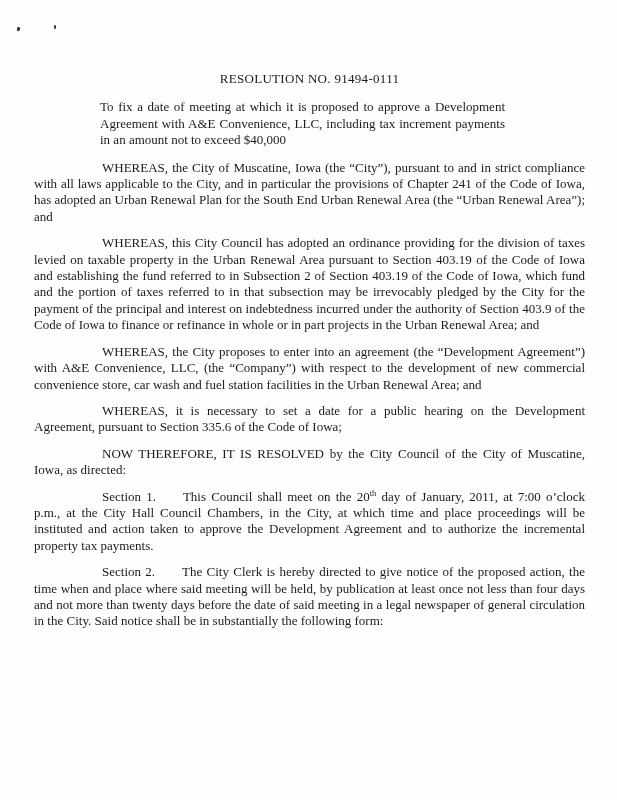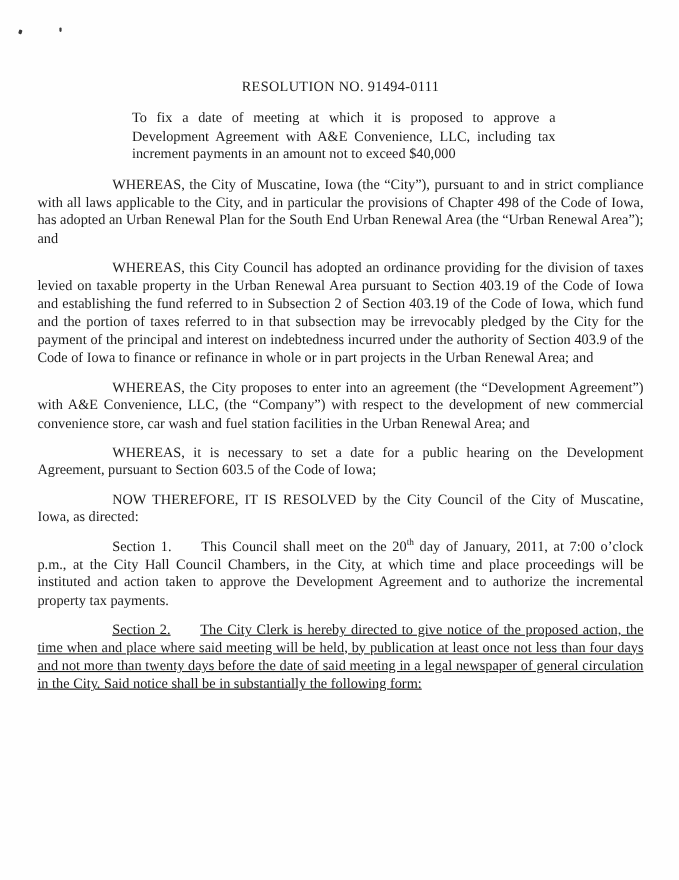--- a/index.html
+++ b/index.html
@@ -31,31 +31,30 @@
     font-size: 13px;
     line-height: 16.4px;
   }
   .title {
     text-align: center;
     letter-spacing: 0.3px;
     margin: 0 0 12px 0;
     white-space: nowrap;
   }
   .preamble {
-    margin: 0 80px 11px 86px;
+    margin: 0 80px 11px 66px;
     text-align: justify;
   }
   p.body-para {
     margin: 0 0 10px 0;
     text-indent: 68px;
     text-align: justify;
   }
   p.body-para.last {
     margin-bottom: 0;
-    text-decoration: underline;
   }
   .tab {
     display: inline-block;
     width: 27px;
   }
   sup {
     font-size: 8.5px;
     line-height: 0;
     vertical-align: super;
     font-family: Liberation Serif, serif;
@@ -68,28 +67,28 @@
 
   <div class="artifact a1"></div>
   <div class="artifact a2"></div>
 
   <div class="content">
 
     <div class="title">RESOLUTION NO. 91494-0111</div>
 
     <p class="preamble">To fix a date of meeting at which it is proposed to approve a Development Agreement with A&amp;E Convenience, LLC, including tax increment payments in an amount not to exceed $40,000</p>
 
-    <p class="body-para">WHEREAS, the City of Muscatine, Iowa (the “City”), pursuant to and in strict compliance with all laws applicable to the City, and in particular the provisions of Chapter 498 of the Code of Iowa, has adopted an Urban Renewal Plan for the South End Urban Renewal Area (the “Urban Renewal Area”); and</p>
+    <p class="body-para">WHEREAS, the City of Muscatine, Iowa (the “City”), pursuant to and in strict compliance with all laws applicable to the City, and in particular the provisions of Chapter 241 of the Code of Iowa, has adopted an Urban Renewal Plan for the South End Urban Renewal Area (the “Urban Renewal Area”); and</p>
 
     <p class="body-para">WHEREAS, this City Council has adopted an ordinance providing for the division of taxes levied on taxable property in the Urban Renewal Area pursuant to Section 403.19 of the Code of Iowa and establishing the fund referred to in Subsection 2 of Section 403.19 of the Code of Iowa, which fund and the portion of taxes referred to in that subsection may be irrevocably pledged by the City for the payment of the principal and interest on indebtedness incurred under the authority of Section 403.9 of the Code of Iowa to finance or refinance in whole or in part projects in the Urban Renewal Area; and</p>
 
     <p class="body-para">WHEREAS, the City proposes to enter into an agreement (the “Development Agreement”) with A&amp;E Convenience, LLC, (the “Company”) with respect to the development of new commercial convenience store, car wash and fuel station facilities in the Urban Renewal Area; and</p>
 
 
-    <p class="body-para">WHEREAS, it is necessary to set a date for a public hearing on the Development Agreement, pursuant to Section 603.5 of the Code of Iowa;</p>
+    <p class="body-para">WHEREAS, it is necessary to set a date for a public hearing on the Development Agreement, pursuant to Section 335.6 of the Code of Iowa;</p>
 
     <p class="body-para">NOW THEREFORE, IT IS RESOLVED by the City Council of the City of Muscatine, Iowa, as directed:</p>
 
     <p class="body-para"><span class="sec-label">Section 1.</span><span class="tab"></span><span>This Council shall meet on the 20</span><sup>th</sup><span> day of January, 2011, at 7:00 o’clock p.m., at the City Hall Council Chambers, in the City, at which time and place proceedings will be instituted and action taken to approve the Development Agreement and to authorize the incremental property tax payments.</span></p>
 
     <p class="body-para last"><span class="sec-label">Section 2.</span><span class="tab"></span><span>The City Clerk is hereby directed to give notice of the proposed action, the time when and place where said meeting will be held, by publication at least once not less than four days and not more than twenty days before the date of said meeting in a legal newspaper of general circulation in the City.  Said notice shall be in substantially the following form:</span></p>
 
   </div>
 </div>
 

